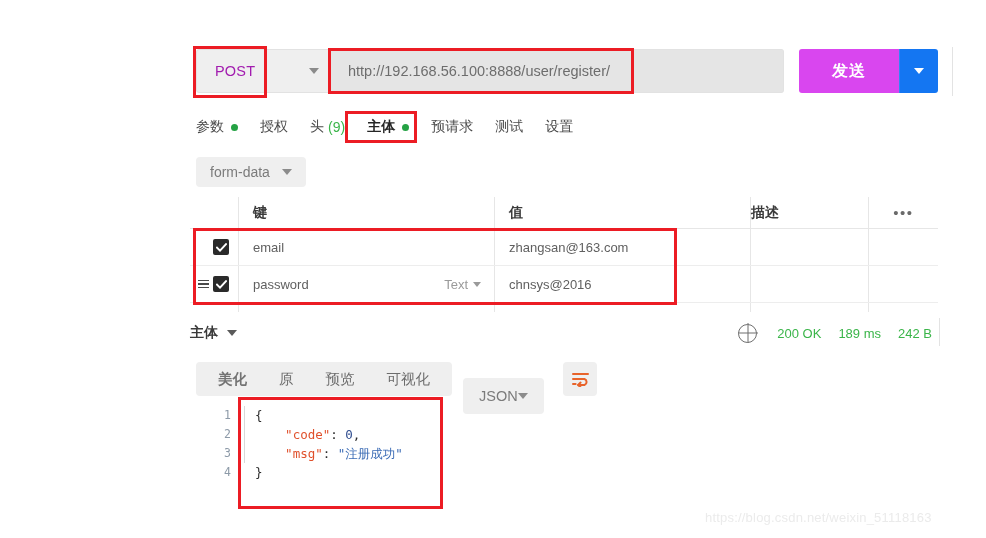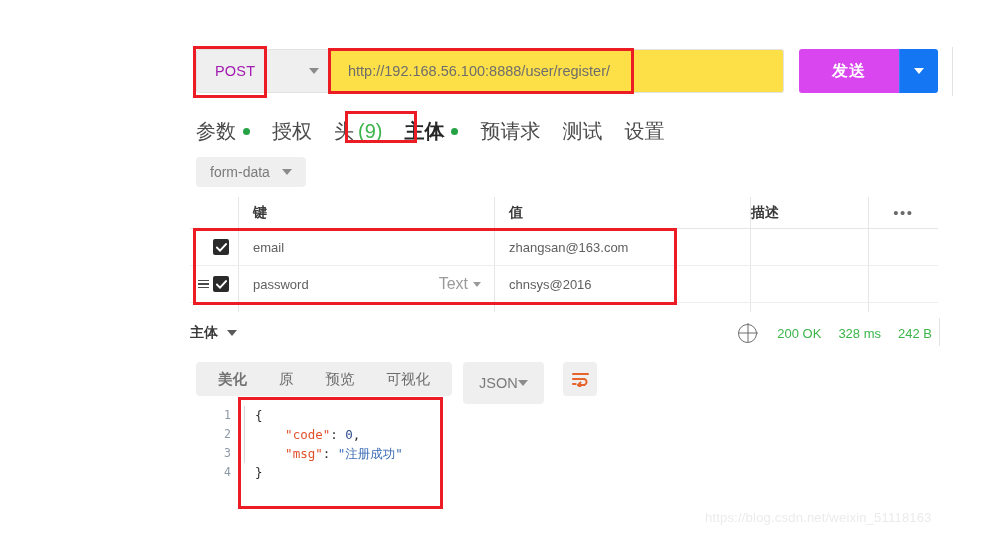--- a/index.html
+++ b/index.html
@@ -56,21 +56,21 @@
     letter-spacing: .2px;
   }
   .caret {
     width: 0; height: 0;
     border-left: 5px solid transparent;
     border-right: 5px solid transparent;
     border-top: 6px solid #8b8b8b;
   }
   .url-wrap {
     flex: 1;
-    background: #fde047;
+    background: #e5e5e5;
     border: 1px solid #e2e2e2;
     border-left: none;
     border-radius: 0 3px 3px 0;
     display: flex;
     align-items: center;
     padding-left: 17px;
     box-sizing: border-box;
     margin-right: 15px;
   }
   .url-text {
@@ -114,21 +114,21 @@
     position: absolute;
     left: 196px;
     top: 115px;
     display: flex;
     align-items: center;
     gap: 0px;
   }
   .tab {
     display: flex;
     align-items: center;
-    font-size: 20px;
+    font-size: 14px;
     color: #4b4b4b;
     padding: 3px 11px;
     white-space: nowrap;
   }
   .tab:first-child { padding-left: 0; }
   .tab.active { font-weight: bold; color: #262626; }
   .dot {
     width: 7px; height: 7px;
     border-radius: 50%;
     background: #25a244;
@@ -192,21 +192,21 @@
     position: absolute;
     left: 8px;
     display: flex;
     flex-direction: column;
     gap: 2px;
   }
   .drag-handle i { display:block; width: 11px; height: 1.6px; background: #4a4a4a; }
   .type-sel {
     margin-left: auto;
     margin-right: 13px;
-    font-size: 16px;
+    font-size: 13px;
     color: #9a9a9a;
     display: flex;
     align-items: center;
     gap: 5px;
   }
   .type-sel .caret {
     border-left-width: 4px; border-right-width: 4px; border-top-width: 5px;
     border-top-color: #9a9a9a;
   }
   .dots3 { color:#6a6a6a; font-size: 15px; letter-spacing: 1.5px; line-height: 1; }
@@ -266,22 +266,22 @@
   .vt {
     font-size: 14.5px;
     color: #6c6c6c;
     padding: 0 16px;
     line-height: 34px;
   }
   .vt.active { color: #737373; font-weight: bold; }
   .fmt-pill {
     position: absolute;
     left: 463px;
-    top: 362px;
-    height: 42px;
+    top: 378px;
+    height: 36px;
     background: #efefef;
     border-radius: 4px;
     display: flex;
     align-items: center;
     padding: 0 16px;
   }
   .fmt-pill .lbl { font-size: 14.5px; color: #7b7b7b; }
   .wrap-btn {
     position: absolute;
     left: 563px;
@@ -469,21 +469,21 @@
   </div>
 
   <div class="resp-bar">
     <div class="resp-left">
       <span>主体</span>
       <span class="caret"></span>
     </div>
     <div class="resp-right">
       <span class="globe"></span>
       <span>200 OK</span>
-      <span>328 ms</span>
+      <span>189 ms</span>
       <span>242 B</span>
     </div>
   </div>
   <div class="bar-end-divider"></div>
 
   <div class="viewer-tabs">
     <div class="vt active">美化</div>
     <div class="vt">原</div>
     <div class="vt">预览</div>
     <div class="vt">可视化</div>

